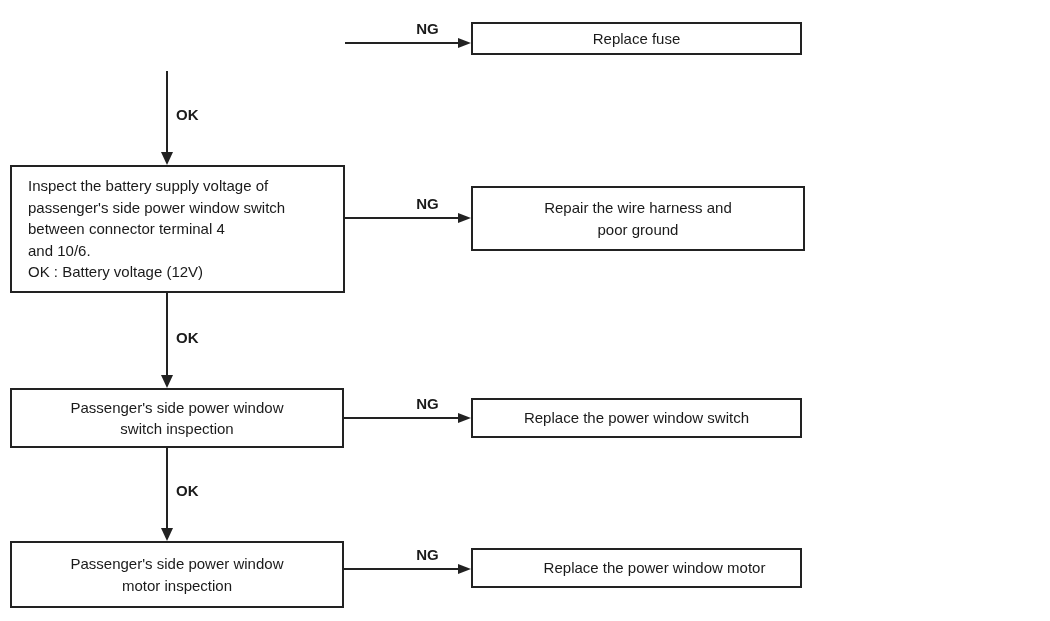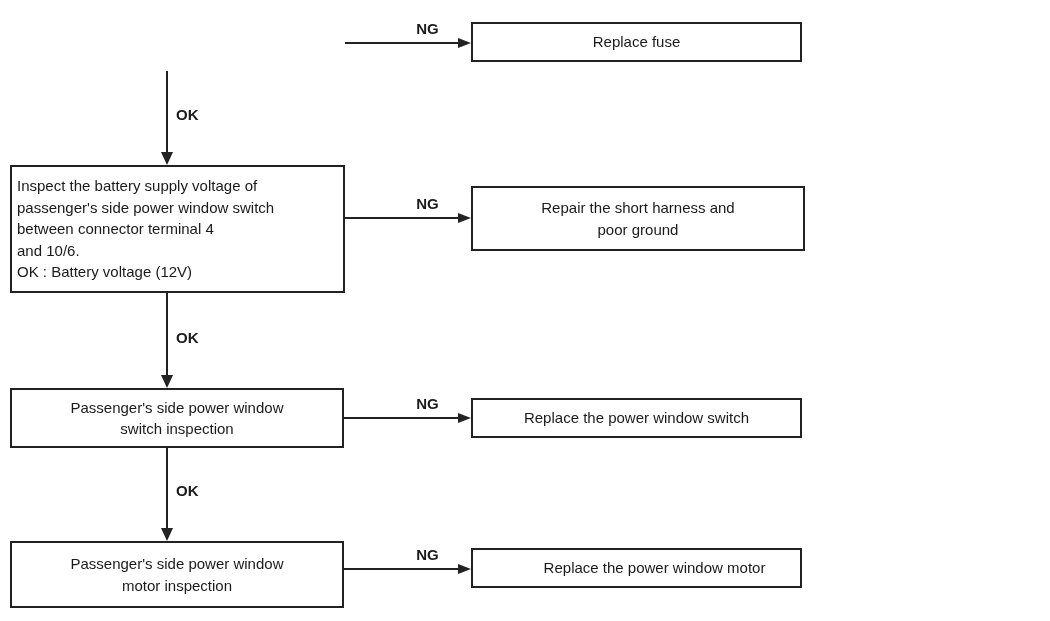--- a/index.html
+++ b/index.html
@@ -20,21 +20,21 @@
     align-items: center;
     justify-content: center;
     text-align: center;
     font-size: 15px;
     line-height: 21.5px;
     white-space: pre-line;
   }
   .box.left-text {
     justify-content: flex-start;
     text-align: left;
-    padding-left: 5px;
+    padding-left: 16px;
     padding-right: 8px;
   }
   .hline { position: absolute; height: 2px; background: #222222; }
   .vline { position: absolute; width: 2px; background: #222222; }
   .arrow-right {
     position: absolute; width: 0; height: 0;
     border-top: 5px solid transparent;
     border-bottom: 5px solid transparent;
     border-left: 13px solid #222222;
   }
@@ -50,21 +50,21 @@
     font-weight: bold;
     color: #1a1a1a;
   }
   .ng-label { width: 113px; text-align: center; margin-left: 26px; }
 
   
   #step1   { left: 10px;  top: 14px;  width: 335px; height: 57px; }
   #hline1  { left: 345px; top: 42px;  width: 113px; }
   #ahr1    { left: 458px; top: 38px; }
   #ng1     { left: 345px; top: 20px; }
-  #result1 { left: 471px; top: 22px;  width: 331px; height: 40px; }
+  #result1 { left: 471px; top: 22px;  width: 331px; height: 33px; }
   
   #vline1  { left: 166px; top: 71px;  height: 81px; }
   #adown1  { left: 161px; top: 152px; }
   #ok1     { left: 176px; top: 106px; }
   
   #step2   { left: 10px;  top: 165px; width: 335px; height: 128px; }
   #hline2  { left: 345px; top: 217px; width: 113px; }
   #ahr2    { left: 458px; top: 213px; }
   #ng2     { left: 345px; top: 195px; }
   #result2 { left: 471px; top: 186px; width: 334px; height: 65px; }
@@ -104,21 +104,21 @@
   <div class="conn-label" id="ok1">OK</div>
 
   <div class="box left-text" id="step2">Inspect the battery supply voltage of
 passenger's side power window switch
 between connector terminal 4
 and 10/6.
 OK : Battery voltage (12V)</div>
   <div class="hline" id="hline2"></div>
   <div class="arrow-right" id="ahr2"></div>
   <div class="conn-label ng-label" id="ng2">NG</div>
-  <div class="box" id="result2">Repair the short harness and
+  <div class="box" id="result2">Repair the wire harness and
 poor ground</div>
 
   <div class="vline" id="vline2"></div>
   <div class="arrow-down" id="adown2"></div>
   <div class="conn-label" id="ok2">OK</div>
 
   <div class="box" id="step3">Passenger's side power window
 switch inspection</div>
   <div class="hline" id="hline3"></div>
   <div class="arrow-right" id="ahr3"></div>

